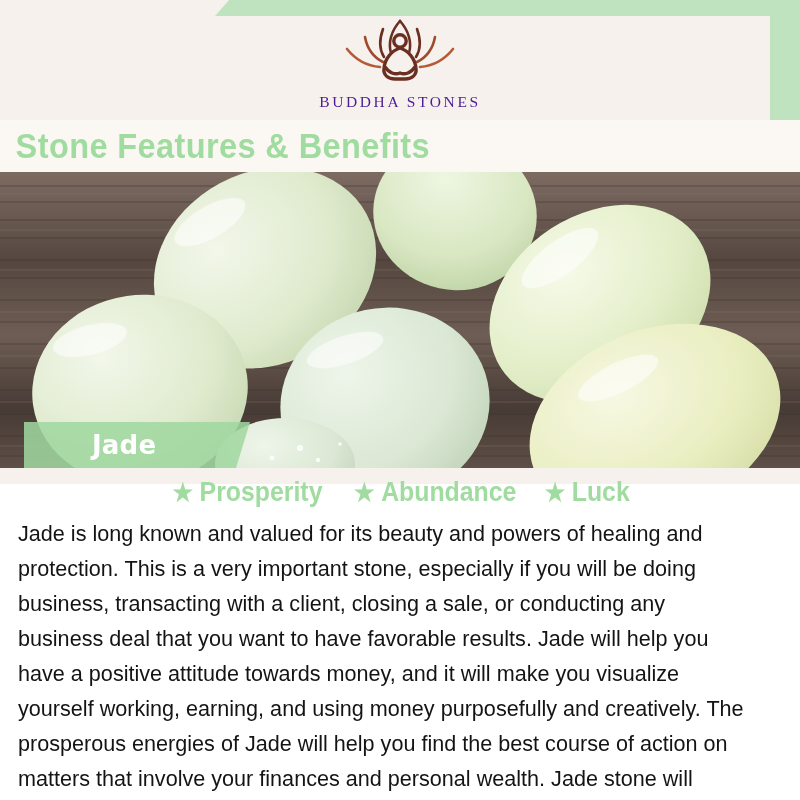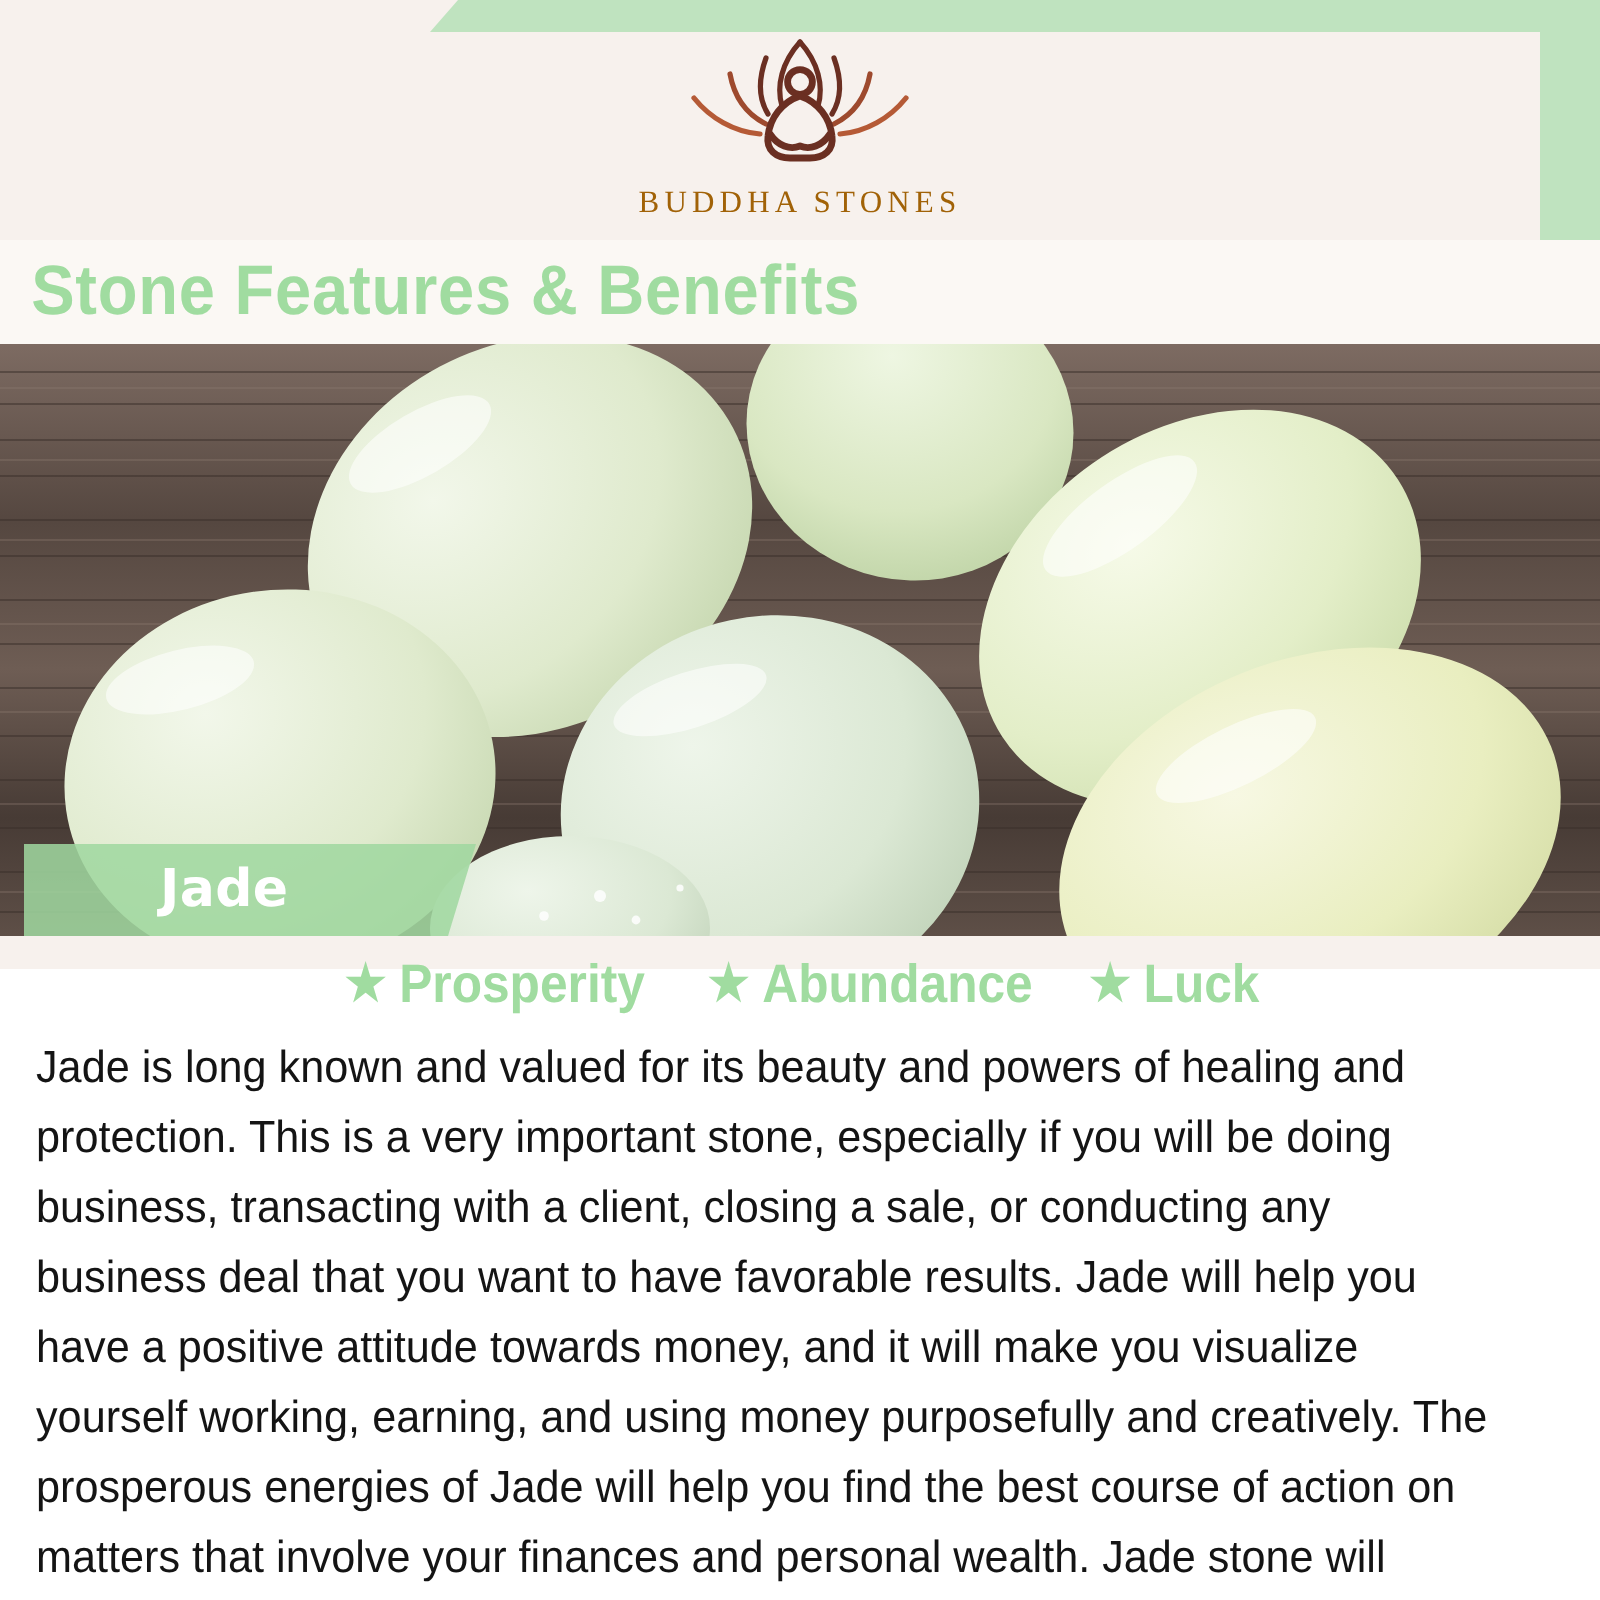--- a/index.html
+++ b/index.html
@@ -58,21 +58,21 @@
     align-items: center;
     justify-content: center;
     padding-top: 6px;
   }
   .logo-mark { line-height: 0; }
   .logo-wordmark {
     margin-top: 6px;
     font-family: "Liberation Serif", serif;
     font-size: 15.5px;
     letter-spacing: 2.6px;
-    color: #a16207;
+    color: #4c1d95;
     font-weight: 400;
   }
 
   
   .title-banner {
     position: relative;
     z-index: 3;
     height: 52px;
     background: #fbf8f4;
     display: flex;
@@ -96,21 +96,21 @@
     width: 800px;
     height: 296px;
     overflow: hidden;
     background: #6b5a52;
   }
   .photo svg { display: block; width: 800px; height: 296px; }
 
   
   .stone-banner {
     position: absolute;
-    left: 12px;
+    left: 24px;
     bottom: 0;
     width: 226px;
     height: 46px;
     background: rgba(160, 215, 160, 0.86);
     clip-path: polygon(0 0, 100% 0, calc(100% - 14px) 100%, 0 100%);
     display: flex;
     align-items: center;
     z-index: 4;
   }
   .stone-banner-label {

